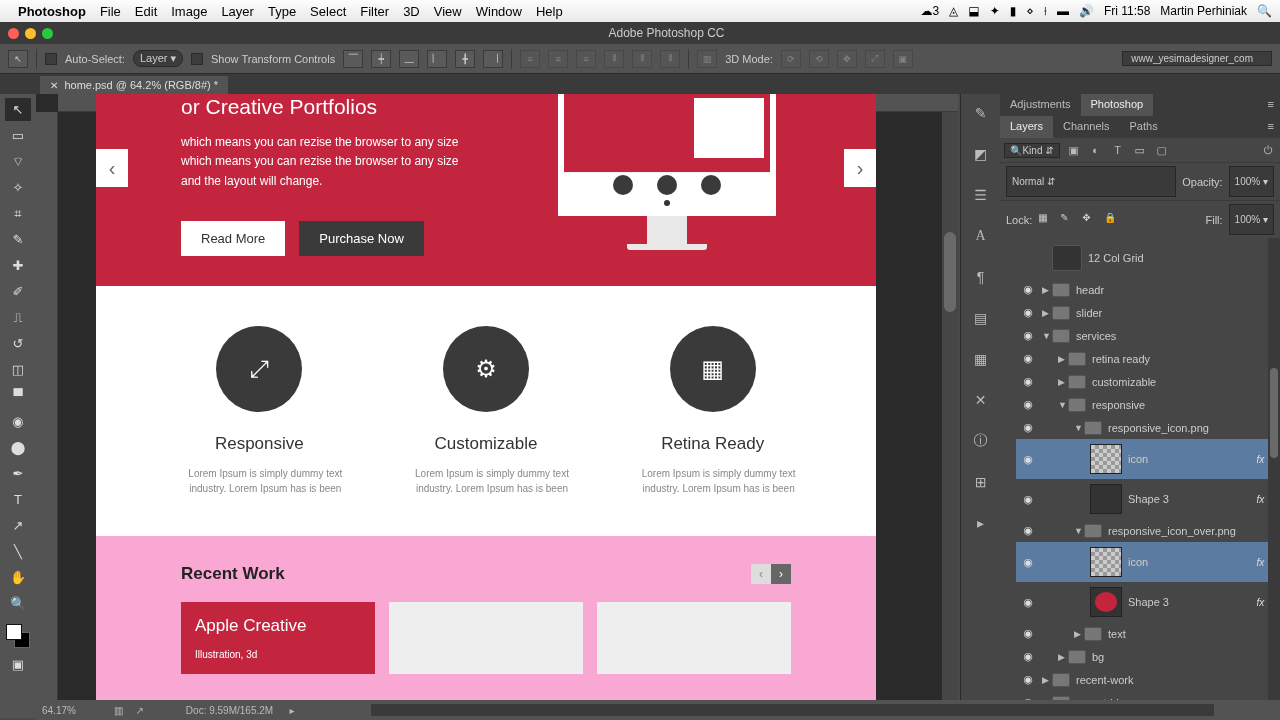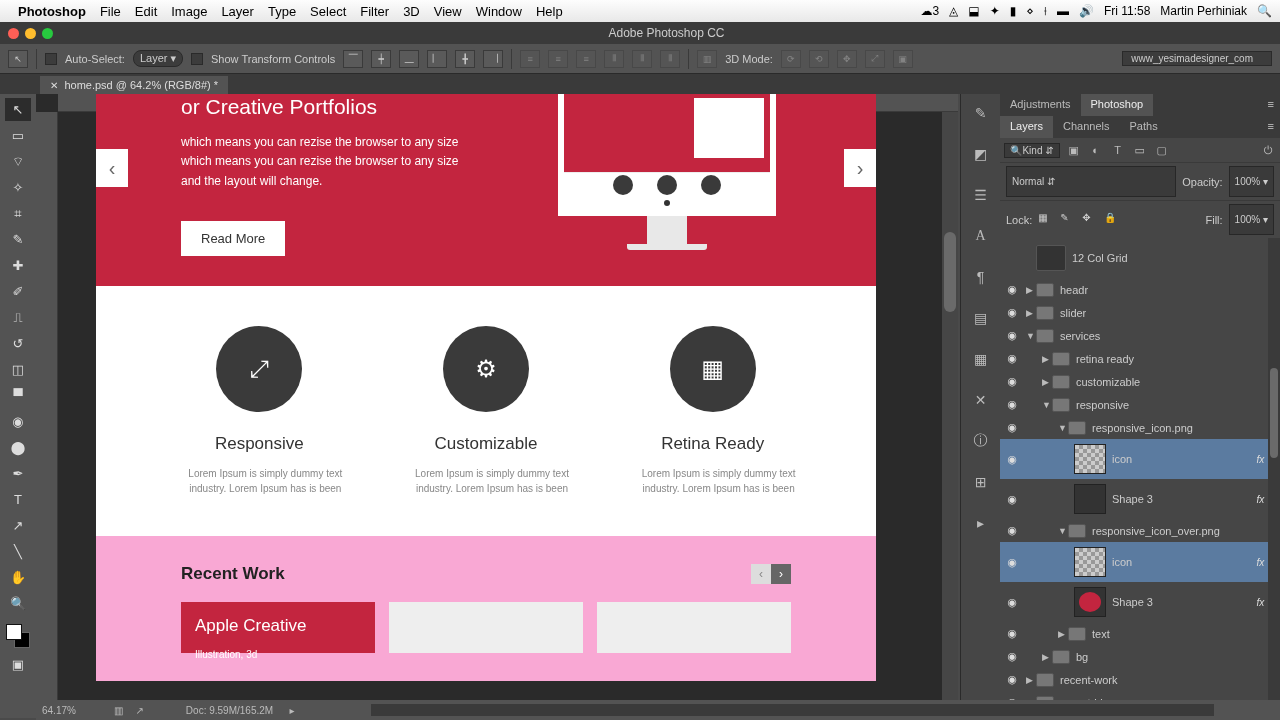--- a/index.html
+++ b/index.html
@@ -72,21 +72,21 @@
 .svc .icon-c { width:86px; height:86px; border-radius:50%; background:#3a3a3a; margin:0 auto 22px; display:flex; align-items:center; justify-content:center; color:#fff; font-size:24px;}
 .svc h3 { font-size:17px; color:#333; font-weight:500; margin-bottom:12px;}
 .svc p { font-size:10px; color:#888; line-height:1.5;margin-left:12px;}
 
 .recent { background:#f9a8d4; padding: 28px 85px;}
 .recent-hd { display:flex; justify-content:space-between; align-items:center; margin-bottom:18px;}
 .recent-hd h3 { font-size:17px; font-weight:600; color:#222;}
 .recent-hd .pag span{width:20px;height:20px;display:inline-flex;align-items:center;justify-content:center;font-size:12px;}
 .recent-hd .pag .pl{background:#ddd;color:#888;} .recent-hd .pag .pr{background:#666;color:#fff;}
 .cards { display:flex; gap:14px;}
-.card { width:196px; height:51px; background:#eee;}
+.card { width:196px; height:72px; background:#eee;}
 .card.c1 { background:#c3253f; color:#fff; padding:14px;}
 .card.c1 h4{font-size:17px;font-weight:500;margin-bottom:8px;}
 .card.c1 span{font-size:10px;}
 
 
 .vscroll { position:absolute; right:0; top:18px; bottom:0; width:16px; background:#464646;}
 .vscroll .thumb{position:absolute; left:2px; right:2px; top:120px; height:80px; background:#6a6a6a; border-radius:6px;}
 
 
 .panel-strip { position:absolute; right:280px; top:94px; width:40px; bottom:20px; background:#464646; border-left:1px solid #2a2a2a; display:flex; flex-direction:column; align-items:center; padding-top:6px; gap:16px; font-size:14px; color:#bbb;}
@@ -99,21 +99,21 @@
 .panel-tabs .ptab.active{ background:#535353; color:#eee;}
 .panel-tabs .menu{margin-left:auto; padding:4px 6px;}
 .layer-opts { background:#464646; padding:4px; display:flex; align-items:center; gap:6px;}
 .layer-opts .lb{background:#3a3a3a;border:1px solid #272727;padding:1px 5px;font-size:10px;}
 .layer-opts .li{width:16px;height:16px;display:flex;align-items:center;justify-content:center;font-size:11px;color:#bbb;}
 .layer-row2 { background:#464646; padding:3px 6px; display:flex; align-items:center; gap:6px; border-top:1px solid #3a3a3a;}
 .layer-row2 .lb{background:#3a3a3a;border:1px solid #272727;padding:9px 5px;font-size:10px;flex:0 0 auto;}
 .layer-row2 .spacer{flex:1;}
 .layer-row2 .li{width:16px;height:16px;font-size:10px;}
 .layer-list { flex:1; overflow:hidden; background:#464646; position:relative;}
-.layer-item { display:flex; align-items:center; height:23px; padding:0 4px; border-bottom:0px solid #3a3a3a;}
+.layer-item { display:flex; align-items:center; height:23px; padding:0 4px; border-bottom:0px solid #3a3a3a;margin-left:16px;}
 .layer-item.tall{height:40px;}
 .layer-item.sel{background:#5b7ba0;}
 .layer-item .eye{width:16px;text-align:center;font-size:11px;color:#ddd;margin-right:6px;}
 .layer-item .arrow{width:10px;font-size:9px;color:#bbb;}
 .layer-item .thumb{width:32px;height:30px;background:#333;border:1px solid #222;margin-right:6px;position:relative;}
 .layer-item .thumb.red::after{content:"";position:absolute;inset:4px;background:#c3253f;border-radius:50%;}
 .layer-item .thumb.chk{background:repeating-conic-gradient(#999 0% 25%,#ccc 0% 50%) 0 0/8px 8px;}
 .layer-item .fico{width:18px;height:14px;background:#777;border:1px solid #555;border-radius:2px;margin-right:6px;}
 .layer-item .name{flex:1;font-size:11px;white-space:nowrap;overflow:hidden;text-overflow:ellipsis;}
 .layer-item .fx{font-size:10px;font-style:italic;color:#ddd;margin-right:4px;}
@@ -240,20 +240,21 @@
   <div class="ruler-h"></div>
   <div class="ruler-v"></div>
   <div class="artboard">
     <div class="hero">
       <div class="nav-l">‹</div>
       <div class="nav-r">›</div>
       <h2>or Creative Portfolios</h2>
       <p>which means you can rezise the browser to any size which means you can rezise the browser to any size and the layout will change.</p>
       <div class="btns">
         <div class="btn1">Read More</div>
+        <div class="btn2">Purchase Now</div>
       </div>
       <div class="monitor">
         <div class="mon-screen">
             <div class="mon-inner">
               <div class="pencils"></div>
             </div>
           <div class="mon-bar">
               <div class="mico"></div>
               <div class="mico"></div>
               <div class="mico"></div>

